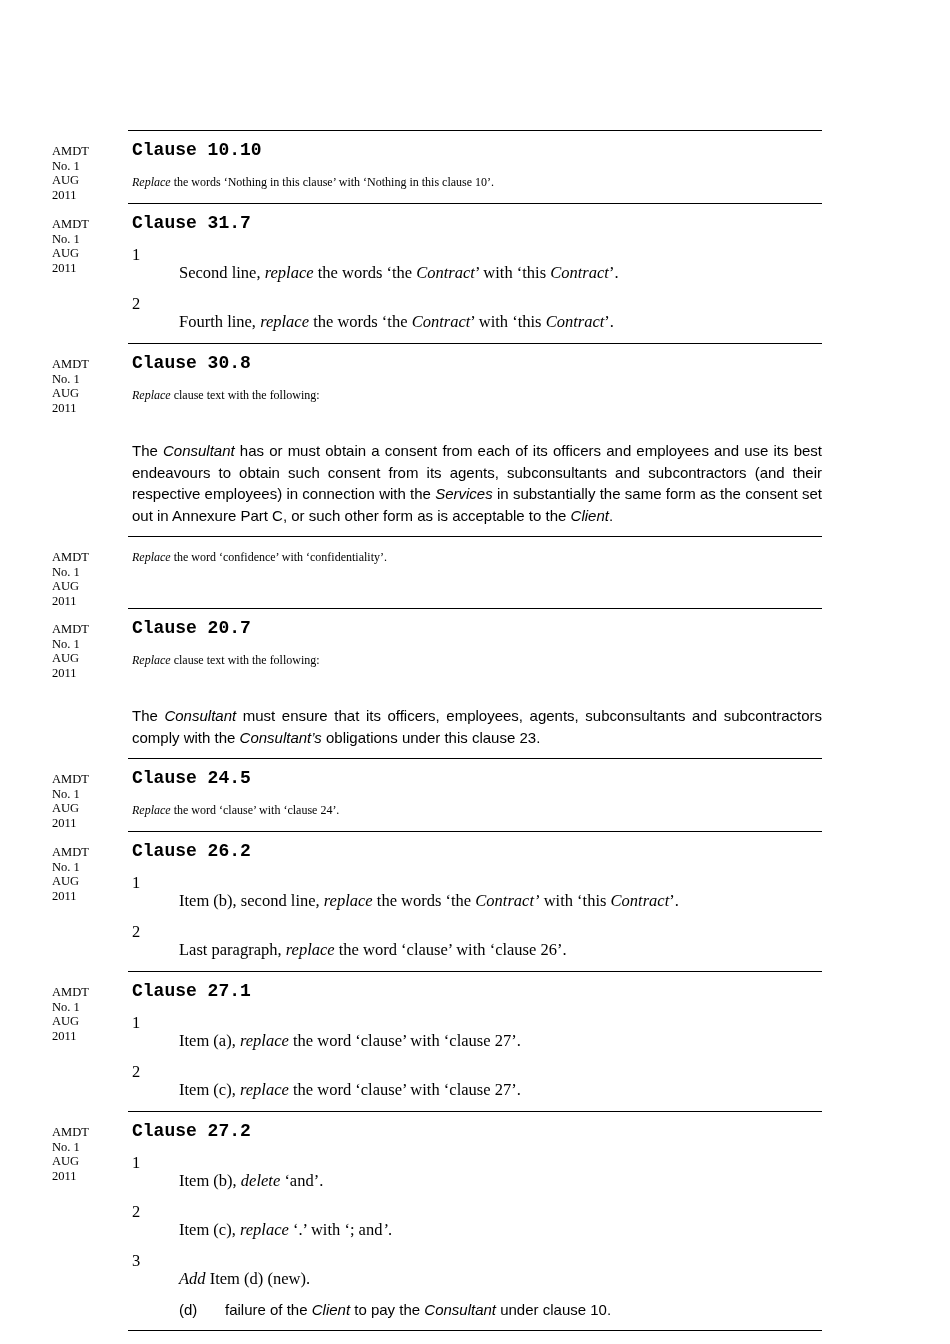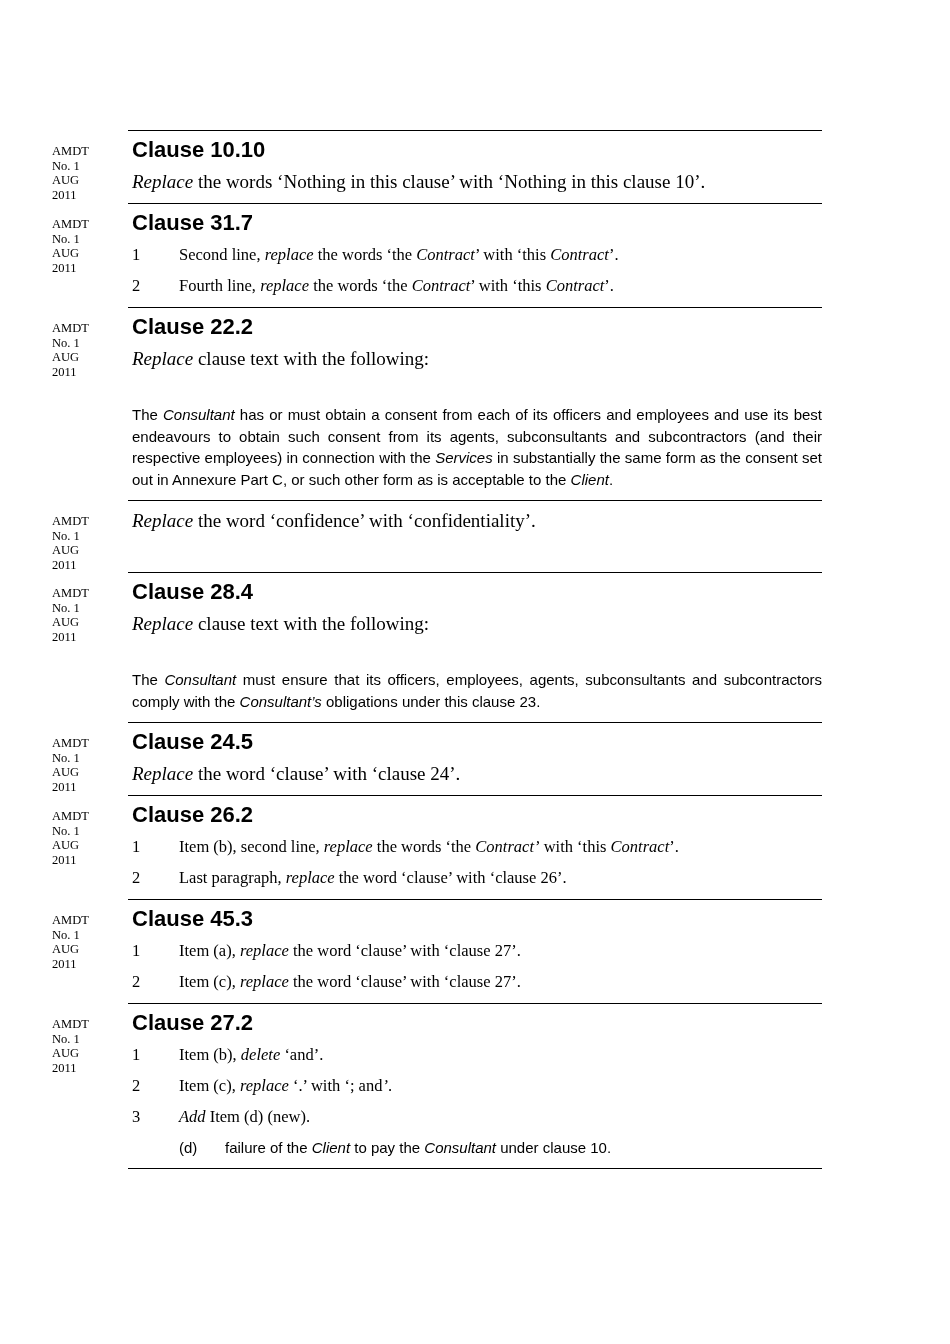--- a/index.html
+++ b/index.html
@@ -47,46 +47,46 @@
     flex: 1 1 auto;
     border-top: 1.1px solid #000;
     padding: 9px 0 10px 4px;
     box-sizing: border-box;
     min-width: 0;
   }
   .block:last-of-type .content {
     border-bottom: 1.1px solid #000;
   }
   .clause-title {
-    font-family: Liberation Sans, sans-serif;
+    font-family: Liberation Mono, monospace;
     font-weight: bold;
-    font-size: 22px;
+    font-size: 18px;
     line-height: 20px;
     margin: 0 0 11px 0;
   }
   .para {
     font-family: "Liberation Serif", serif;
-    font-size: 19px;
+    font-size: 12px;
     line-height: 22px;
     margin: 0 0 6px 0;
   }
   .para:last-child { margin-bottom: 0; }
   .num-item {
     display: flex;
     font-family: "Liberation Serif", serif;
     font-size: 16.5px;
     line-height: 22px;
     margin: 0 0 9px 0;
   }
   .num-item:last-child { margin-bottom: 0; }
   .num {
     flex: 0 0 47px;
     width: 47px;
   }
-  .num-text { flex: 1 1 auto; }
+  .num-text { flex: 1 1 auto; margin-top: 18px; }
   .sub-item {
     display: flex;
     font-family: "Liberation Sans", sans-serif;
     font-size: 15px;
     line-height: 21px;
     margin: 6px 0 0 47px;
   }
   .sub-label {
     flex: 0 0 46px;
     width: 46px;
@@ -138,21 +138,21 @@
         </div>
       </div>
       <div class="block">
         <div class="stamp">
           <div>AMDT</div>
           <div>No. 1</div>
           <div>AUG</div>
           <div>2011</div>
         </div>
         <div class="content">
-          <div class="clause-title">Clause 22.2</div>
+          <div class="clause-title">Clause 30.8</div>
           <p class="para"><i>Replace</i> clause text with the following:</p>
           <p class="sans">The <i>Consultant</i> has or must obtain a consent from each of its officers and employees and use its best endeavours to obtain such consent from its agents, subconsultants and subcontractors (and their respective employees) in connection with the <i>Services</i> in substantially the same form as the consent set out in Annexure Part C, or such other form as is acceptable to the <i>Client</i>.</p>
         </div>
       </div>
       <div class="block">
         <div class="stamp">
           <div>AMDT</div>
           <div>No. 1</div>
           <div>AUG</div>
           <div>2011</div>
@@ -162,21 +162,21 @@
         </div>
       </div>
       <div class="block">
         <div class="stamp">
           <div>AMDT</div>
           <div>No. 1</div>
           <div>AUG</div>
           <div>2011</div>
         </div>
         <div class="content">
-          <div class="clause-title">Clause 28.4</div>
+          <div class="clause-title">Clause 20.7</div>
           <p class="para"><i>Replace</i> clause text with the following:</p>
           <p class="sans">The <i>Consultant</i> must ensure that its officers, employees, agents, subconsultants and subcontractors comply with the <i>Consultant’s</i> obligations under this clause 23.</p>
         </div>
       </div>
       <div class="block">
         <div class="stamp">
           <div>AMDT</div>
           <div>No. 1</div>
           <div>AUG</div>
           <div>2011</div>
@@ -206,21 +206,21 @@
         </div>
       </div>
       <div class="block">
         <div class="stamp">
           <div>AMDT</div>
           <div>No. 1</div>
           <div>AUG</div>
           <div>2011</div>
         </div>
         <div class="content">
-          <div class="clause-title">Clause 45.3</div>
+          <div class="clause-title">Clause 27.1</div>
           <div class="num-item">
             <span class="num">1</span>
             <span class="num-text">Item (a), <i>replace</i> the word ‘clause’ with ‘clause 27’.</span>
           </div>
           <div class="num-item">
             <span class="num">2</span>
             <span class="num-text">Item (c), <i>replace</i> the word ‘clause’ with ‘clause 27’.</span>
           </div>
         </div>
       </div>

